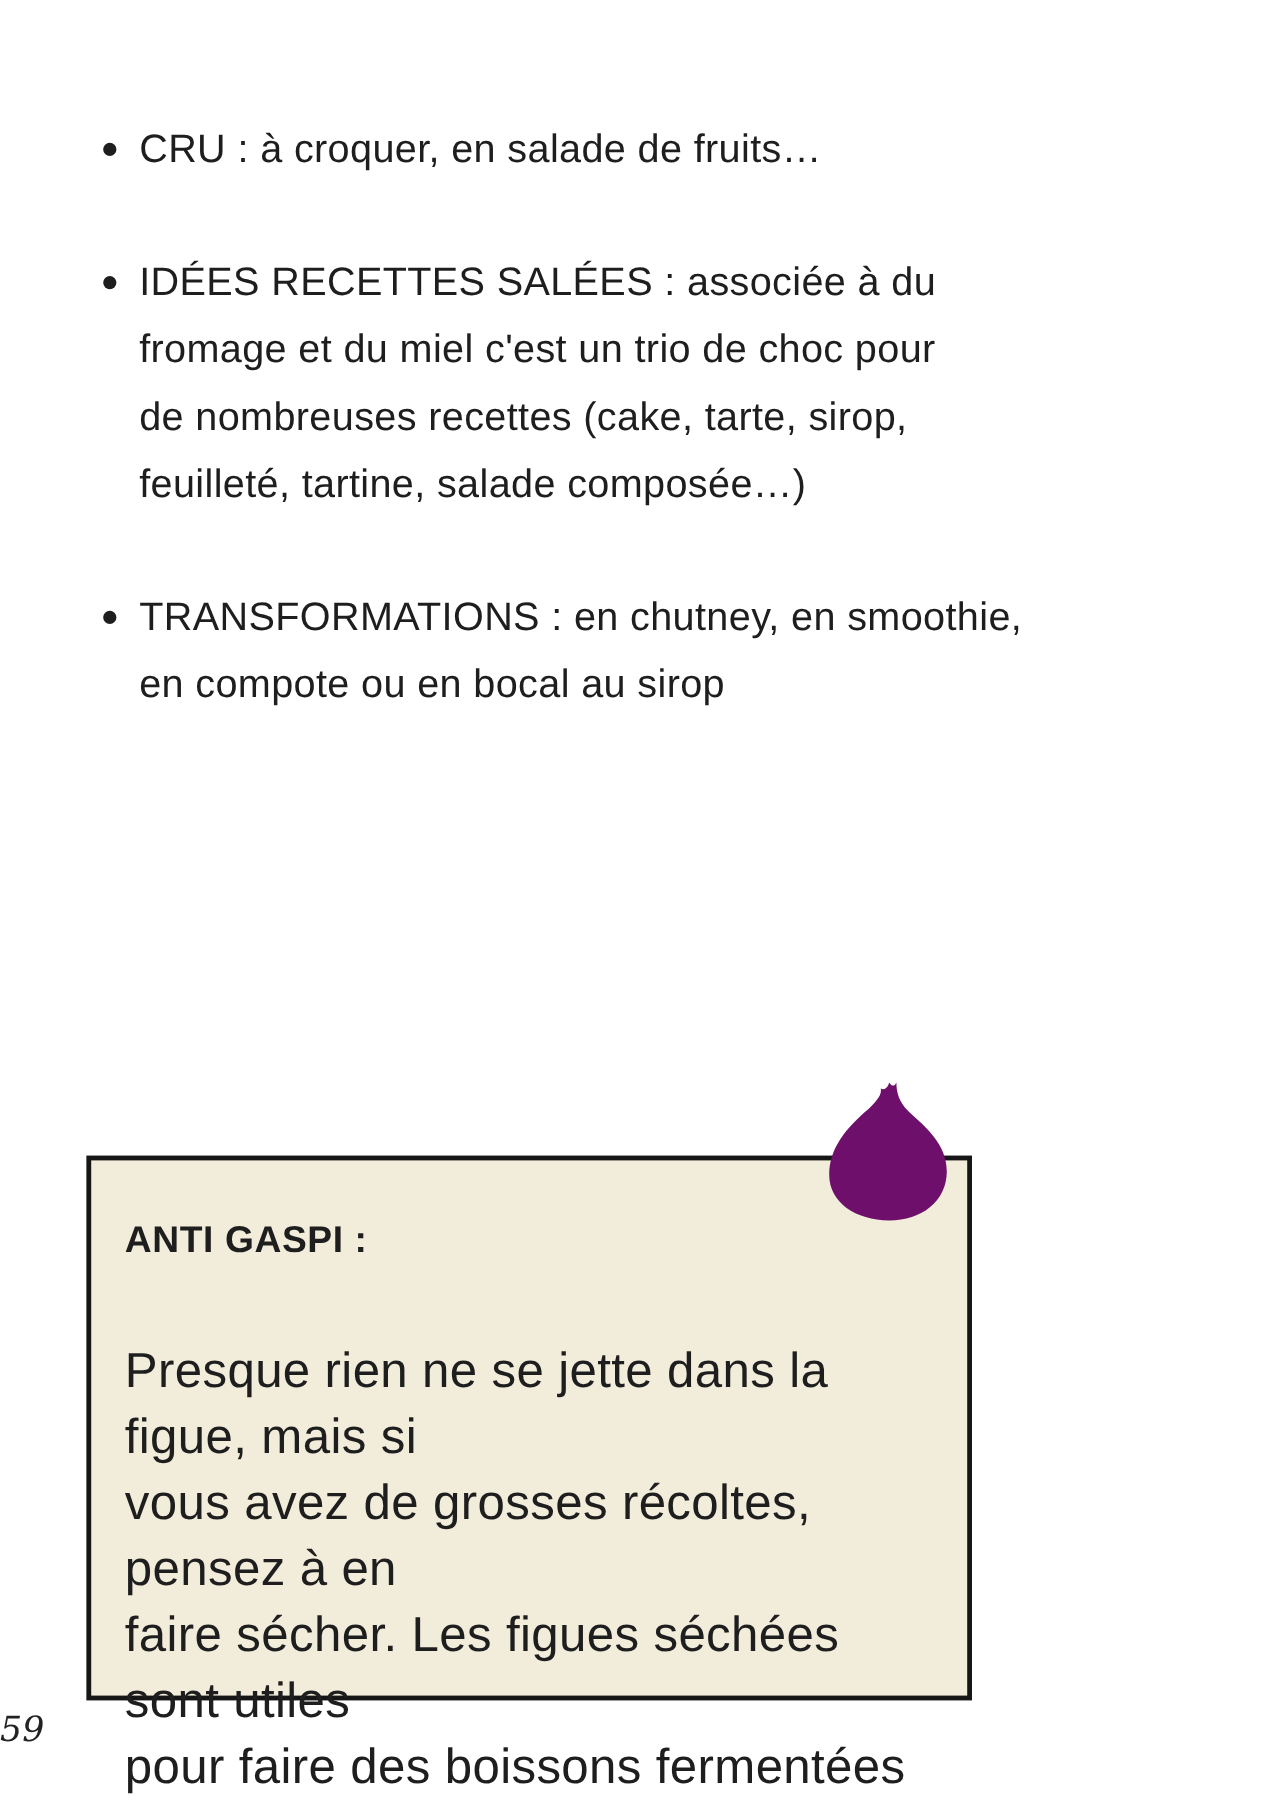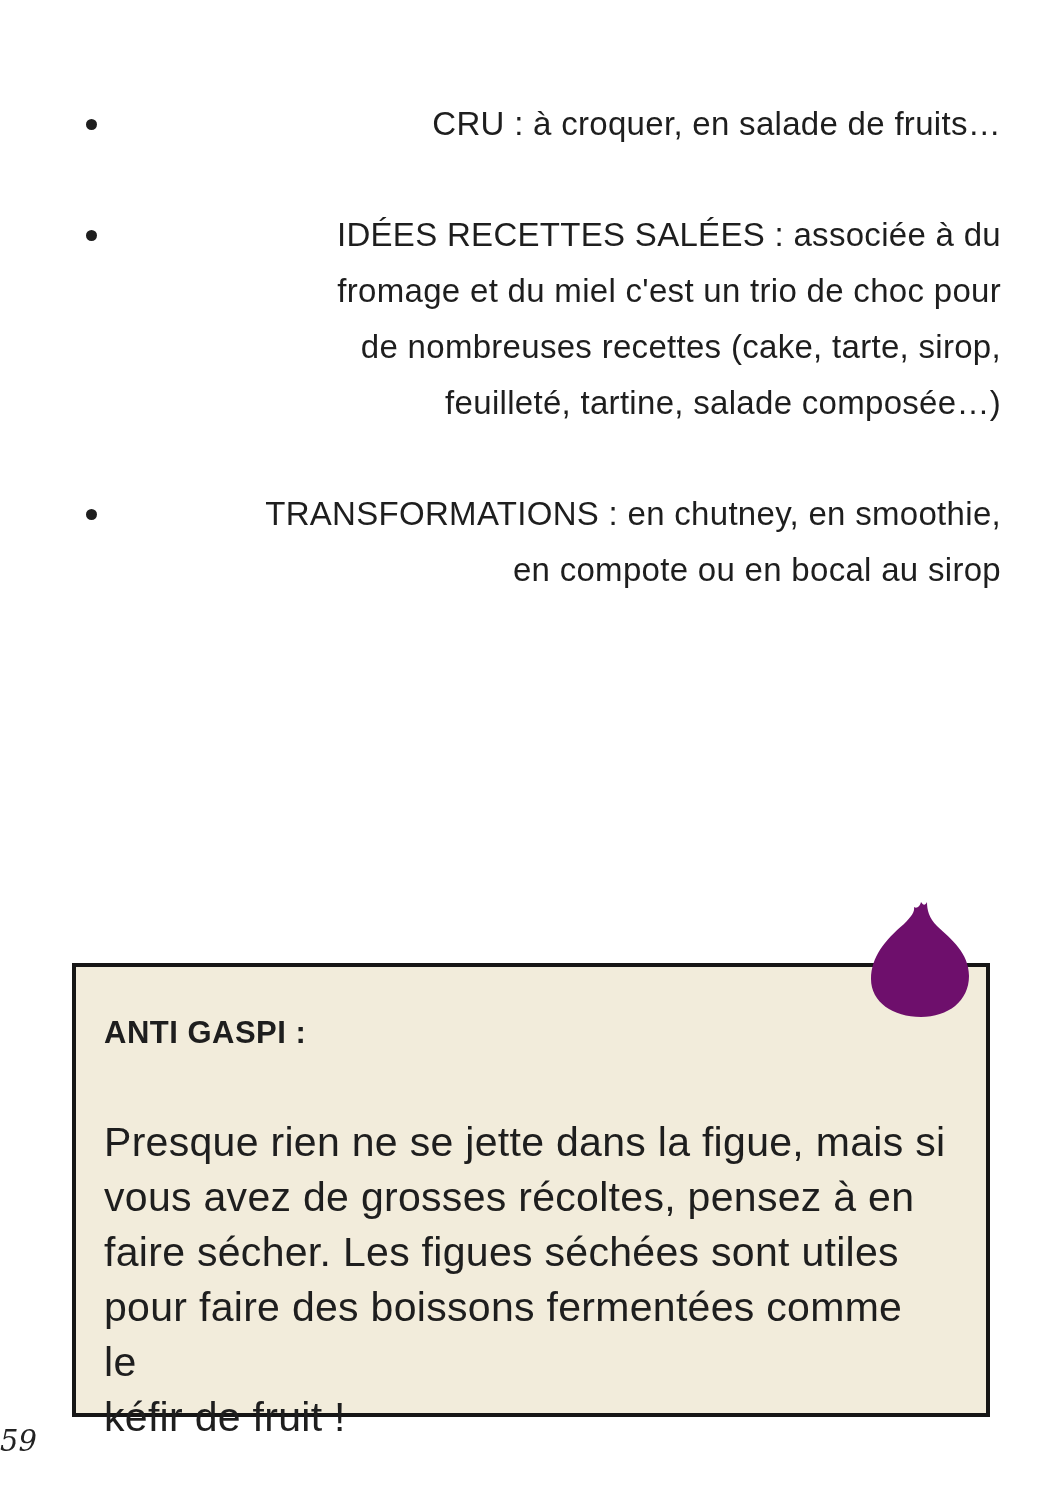--- a/index.html
+++ b/index.html
@@ -5,21 +5,21 @@
   html, body { margin: 0; padding: 0; }
   body {
     width: 1061px;
     height: 1500px;
     background: #ffffff;
     font-family: "Liberation Sans", sans-serif;
     color: #1e1e1e;
     position: relative;
     overflow: hidden;
   }
-  .content { padding: 96px 60px 0 85px; text-align: right; }
+  .content { padding: 96px 60px 0 85px; }
   .usage-list { list-style: none; margin: 0; padding: 0; }
   .usage-list li {
     position: relative;
     padding-left: 31px;
     font-size: 33px;
     line-height: 56px;
     margin-bottom: 55px;
     white-space: pre-line;
     letter-spacing: 0.3px;
   }
@@ -31,21 +31,21 @@
     width: 11px;
     height: 11px;
     border-radius: 50%;
     background: #1e1e1e;
   }
   .info-box {
     box-sizing: border-box;
     position: absolute;
     left: 72px;
     top: 963px;
-    width: 918px;
+    width: 738px;
     height: 454px;
     background: #f2ecdb;
     border: 4px solid #161616;
     padding: 48px 40px 0 28px;
   }
   .info-box-title {
     font-size: 31px;
     font-weight: 700;
     margin: 0;
     letter-spacing: 0.5px;

